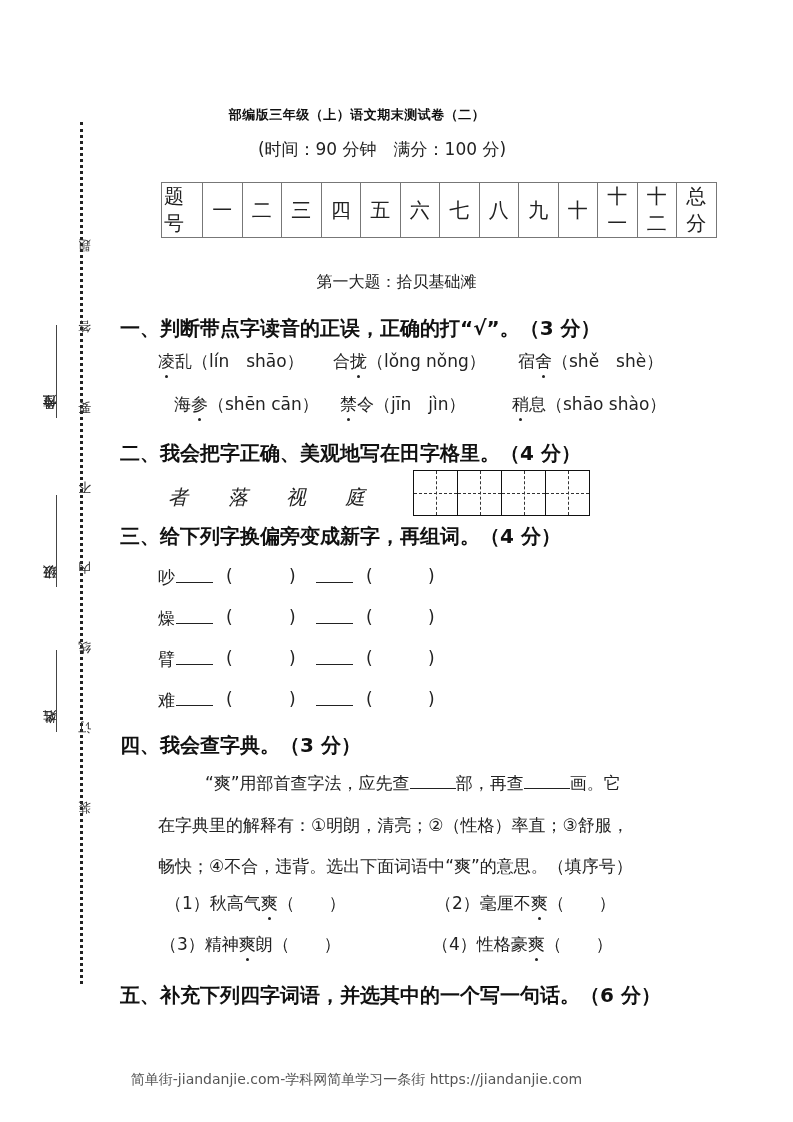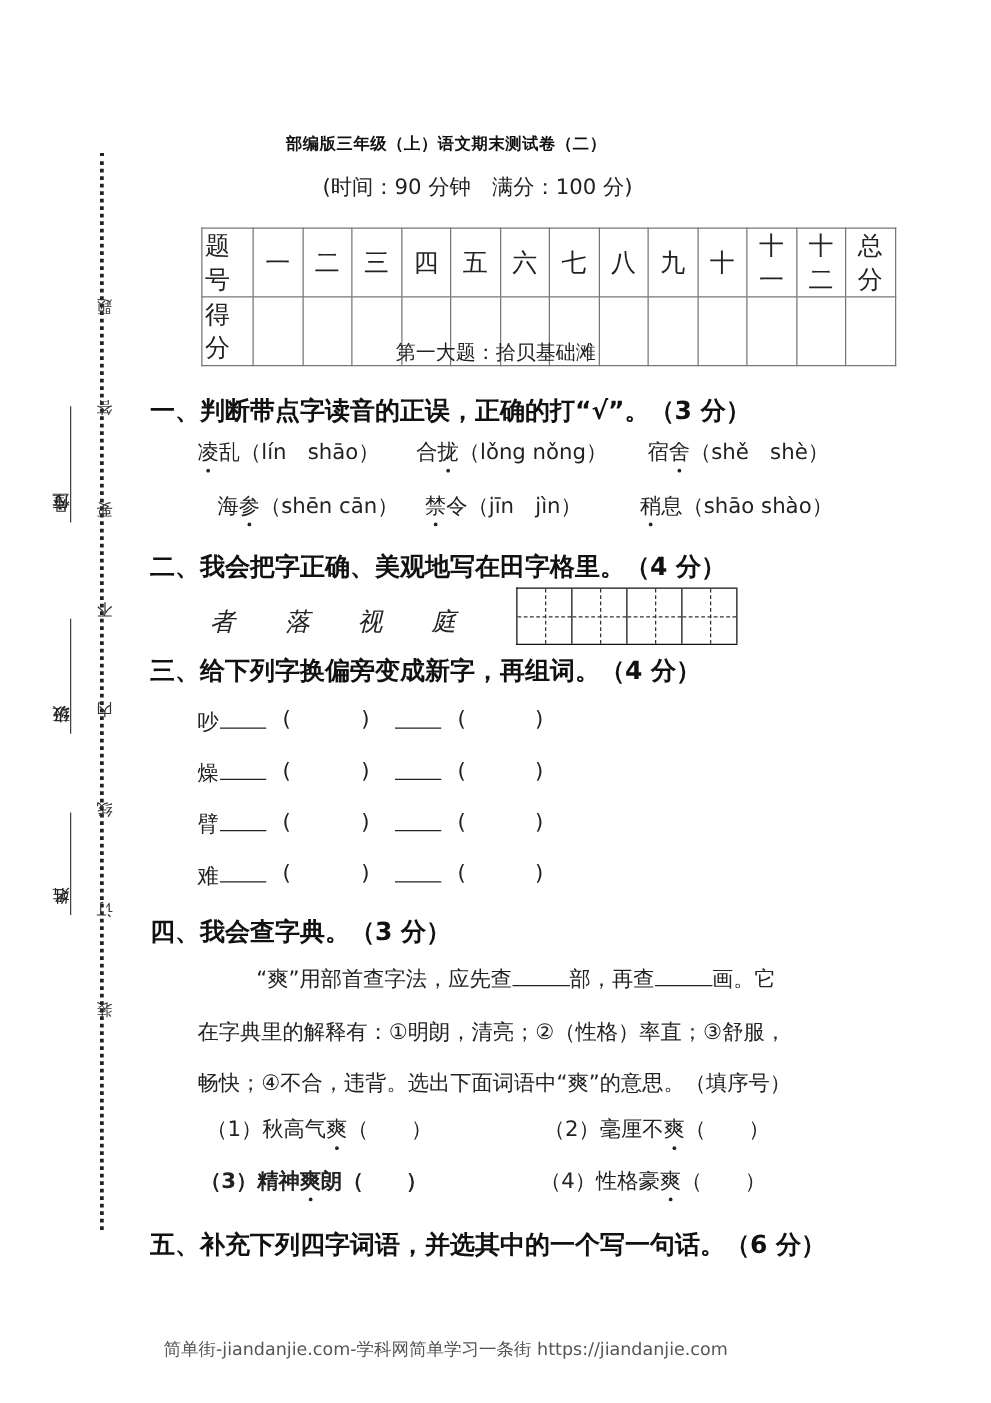--- a/index.html
+++ b/index.html
@@ -63,36 +63,20 @@
     <td>四</td>
     <td>五</td>
     <td>六</td>
     <td>七</td>
     <td>八</td>
     <td>九</td>
     <td>十</td>
     <td>十一</td>
     <td>十二</td>
     <td>总分</td>
-  </tr>
-  <tr>
-    <td class="hd">得分</td>
-    <td></td>
-        <td></td>
-    <td></td>
-        <td></td>
-    <td></td>
-        <td></td>
-    <td></td>
-        <td></td>
-    <td></td>
-        <td></td>
-    <td></td>
-        <td></td>
-    <td></td>
   </tr>
 </tbody>
   </table>
 
 <div class="abs section-heading">第一大题：拾贝基础滩</div>
 
 <div class="abs qhead" style="top:315px;">一、判断带点字读音的正误，正确的打“√”。（3 分）</div>
 <div class="abs line" style="left:158px; top:350px;">
   <span></span><span class="dot">凌</span><span>乱</span><span>（lín　shāo）</span>
 </div>
@@ -169,21 +153,21 @@
 </div>
 <div class="abs line" style="left:158px; top:814px; white-space:nowrap;">在字典里的解释有：①明朗，清亮；②（性格）率直；③舒服，</div>
 <div class="abs line" style="left:158px; top:855px; white-space:nowrap;">畅快；④不合，违背。选出下面词语中“爽”的意思。（填序号）</div>
 
 <div class="abs line" style="left:165px; top:892px; white-space:nowrap;">
   <span>（1）</span><span>秋高气</span><span class="dot">爽</span><span></span><span>（　　）</span>
 </div>
 <div class="abs line" style="left:435px; top:892px; white-space:nowrap;">
   <span>（2）</span><span>毫厘不</span><span class="dot">爽</span><span></span><span>（　　）</span>
 </div>
-<div class="abs line" style="left:160px; top:933px; white-space:nowrap;font-weight:bold;">
+<div class="abs line" style="left:160px; top:933px; white-space:nowrap;">
   <span>（3）</span><span>精神</span><span class="dot">爽</span><span>朗</span><span>（　　）</span>
 </div>
 <div class="abs line" style="left:432px; top:933px; white-space:nowrap;">
   <span>（4）</span><span>性格豪</span><span class="dot">爽</span><span></span><span>（　　）</span>
 </div>
 
 <div class="abs qhead" style="top:982px;">五、补充下列四字词语，并选其中的一个写一句话。（6 分）</div>
 
 <div class="abs footer">简单街-jiandanjie.com-学科网简单学习一条街 https://jiandanjie.com</div>
 

